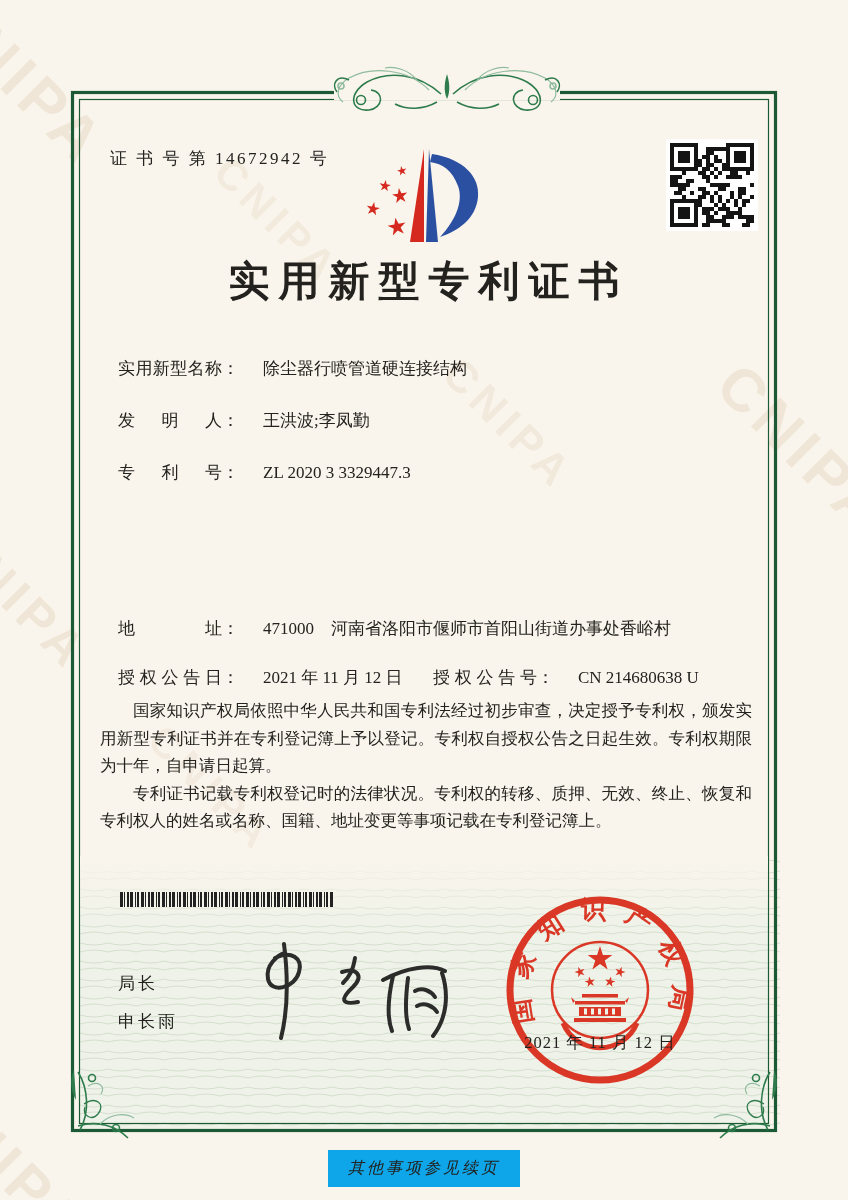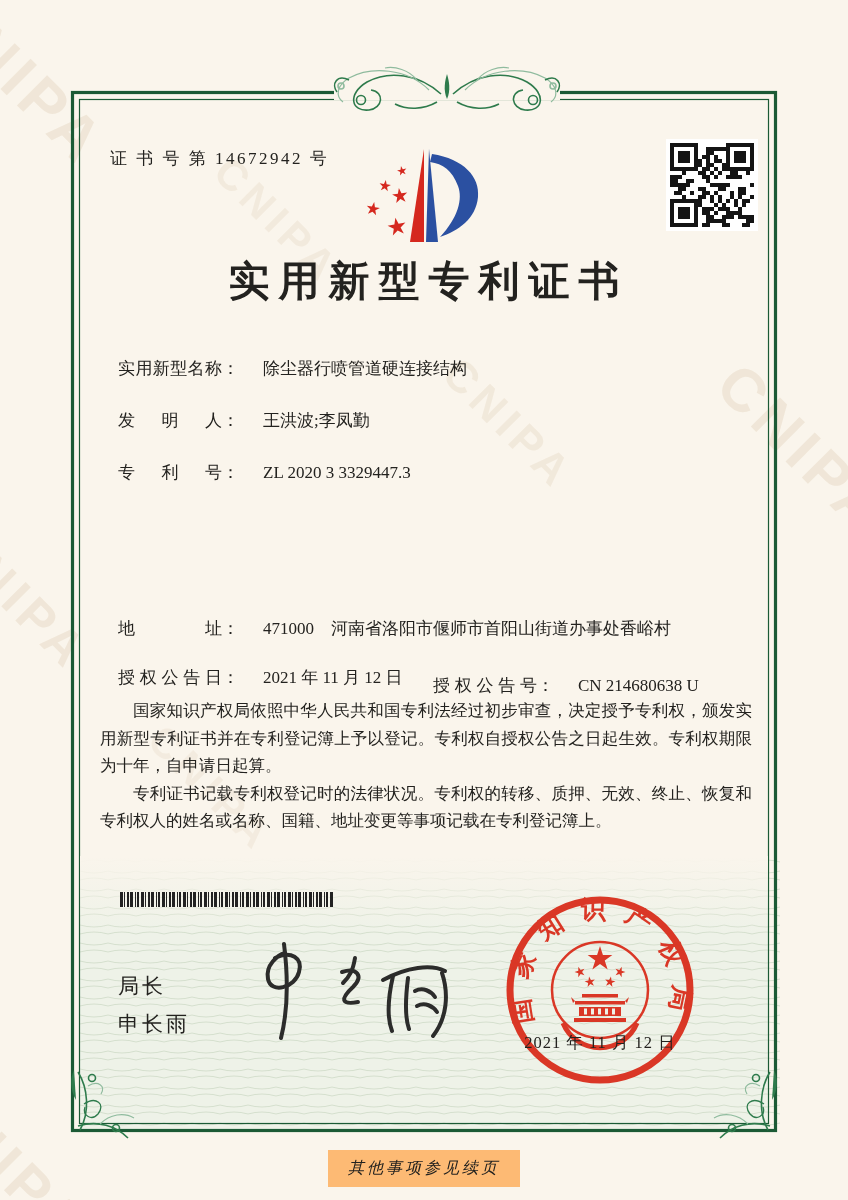--- a/index.html
+++ b/index.html
@@ -15,34 +15,34 @@
   .fade{position:absolute;left:80px;top:856px;width:688px;height:78px;z-index:2;
         background:linear-gradient(#faf5ec, rgba(250,245,236,0));}
   
   .z3{z-index:3;}
   .cert-no{left:110px;top:147px;font-size:17px;letter-spacing:2.5px;}
   .title{left:72px;top:254px;width:704px;text-align:center;font-size:41px;font-weight:700;
          letter-spacing:9px;text-indent:9px;}
   .frow{left:118px;font-size:17px;white-space:nowrap;}
   .flabel{display:inline-block;width:104px;text-align:justify;text-align-last:justify;vertical-align:top;}
   .fvalue{margin-left:24px;}
-  .subcol{position:absolute;left:315px;top:8px;white-space:nowrap;}
+  .subcol{position:absolute;left:315px;top:0;white-space:nowrap;}
   .body-text{left:100px;top:697px;width:652px;font-size:16.5px;line-height:27.5px;
              text-align:justify;}
   .body-text p{margin:0;text-indent:2em;}
   .barcode{left:120px;top:892px;width:218px;height:15px;position:absolute;z-index:4;}
   .bc-bar{position:absolute;top:0;bottom:0;background:#222;}
-  .official{left:118px;font-size:21px;font-family:Liberation Serif, serif;
+  .official{left:118px;font-size:17px;font-family:Liberation Serif, serif;
             letter-spacing:3px;z-index:4;}
   .sig{left:245px;top:938px;z-index:4;}
   .seal{left:503px;top:893px;z-index:4;opacity:.95;}
   .seal-date{left:503px;top:1032px;width:194px;text-align:center;font-size:16.5px;z-index:5;
              letter-spacing:1px;white-space:nowrap;}
   .page-info{left:72px;top:1096px;width:704px;text-align:center;font-size:15px;letter-spacing:2px;z-index:3;}
-  .bottom-note{left:50%;top:1150px;transform:translateX(-50%);background:#fdba74;
+  .bottom-note{left:50%;top:1150px;transform:translateX(-50%);background:#0ea5e9;
                padding:8px 20px;font-size:16px;font-style:italic;letter-spacing:3px;z-index:3;white-space:nowrap;}
   .qr{left:666px;top:139px;width:92px;height:92px;background:#fff;padding:0;z-index:3;}
   .logo{left:362px;top:141px;z-index:3;}
 </style>
 </head>
 <body>
 
 <div class="page">
 
   <div class="wm" style="left:-34px;top:-26px;font-size:62px;">CNIPA</div>

